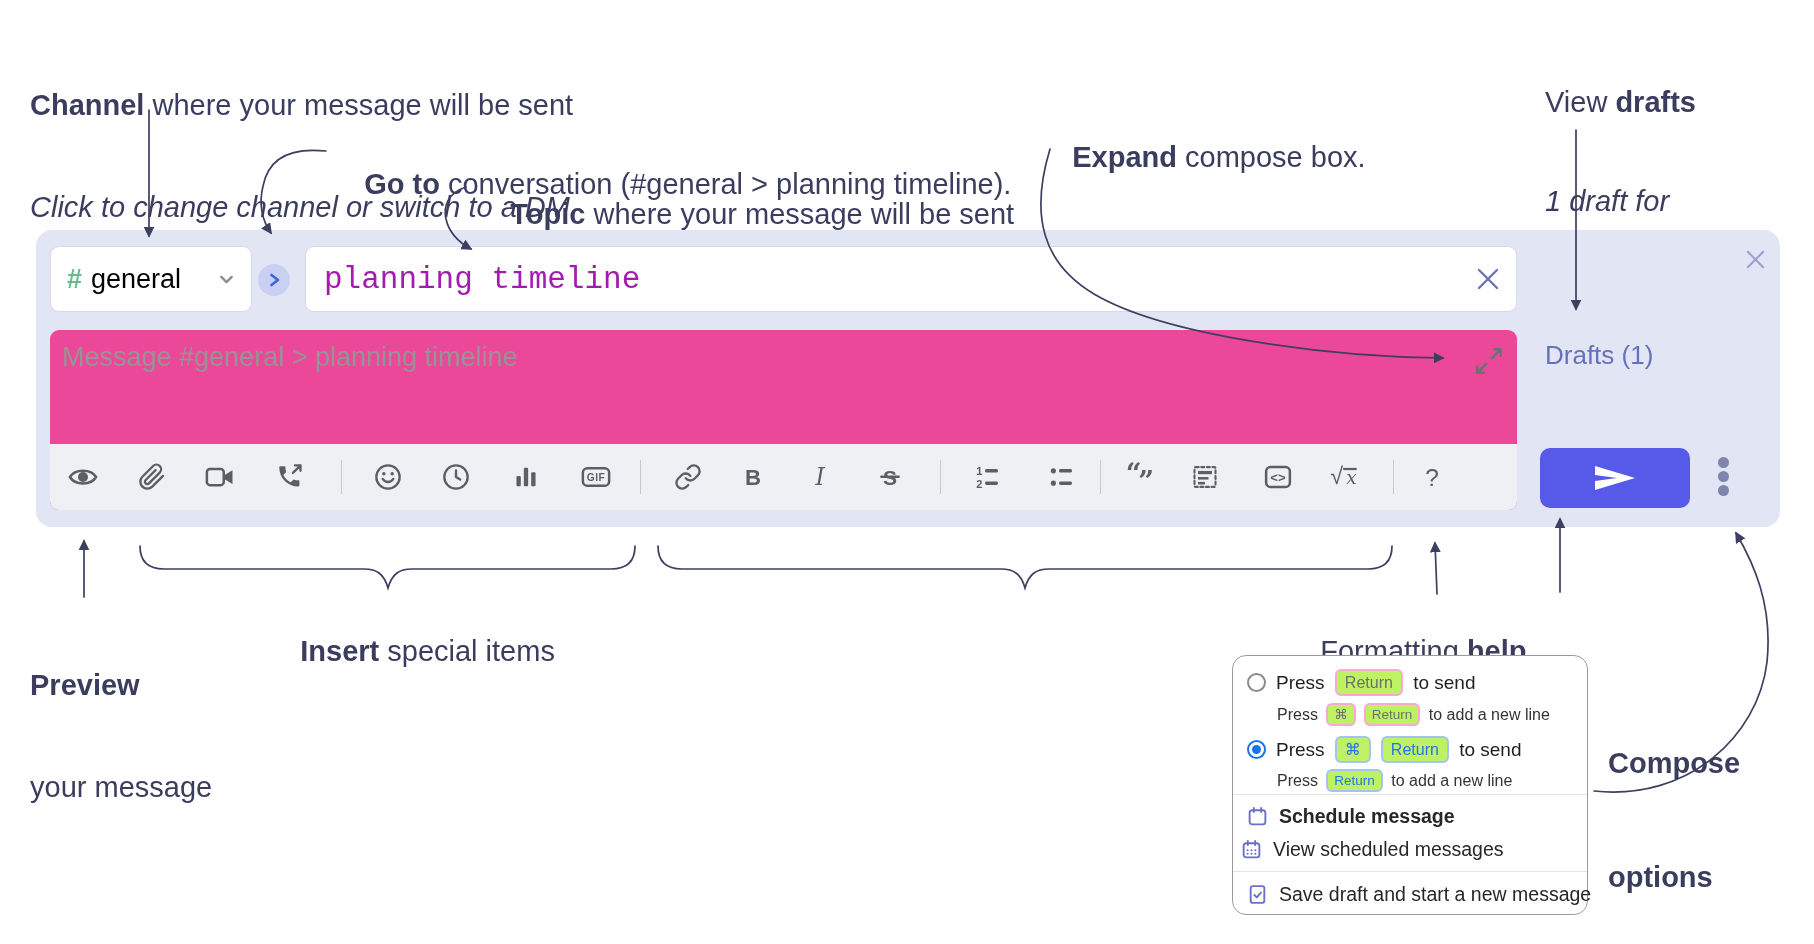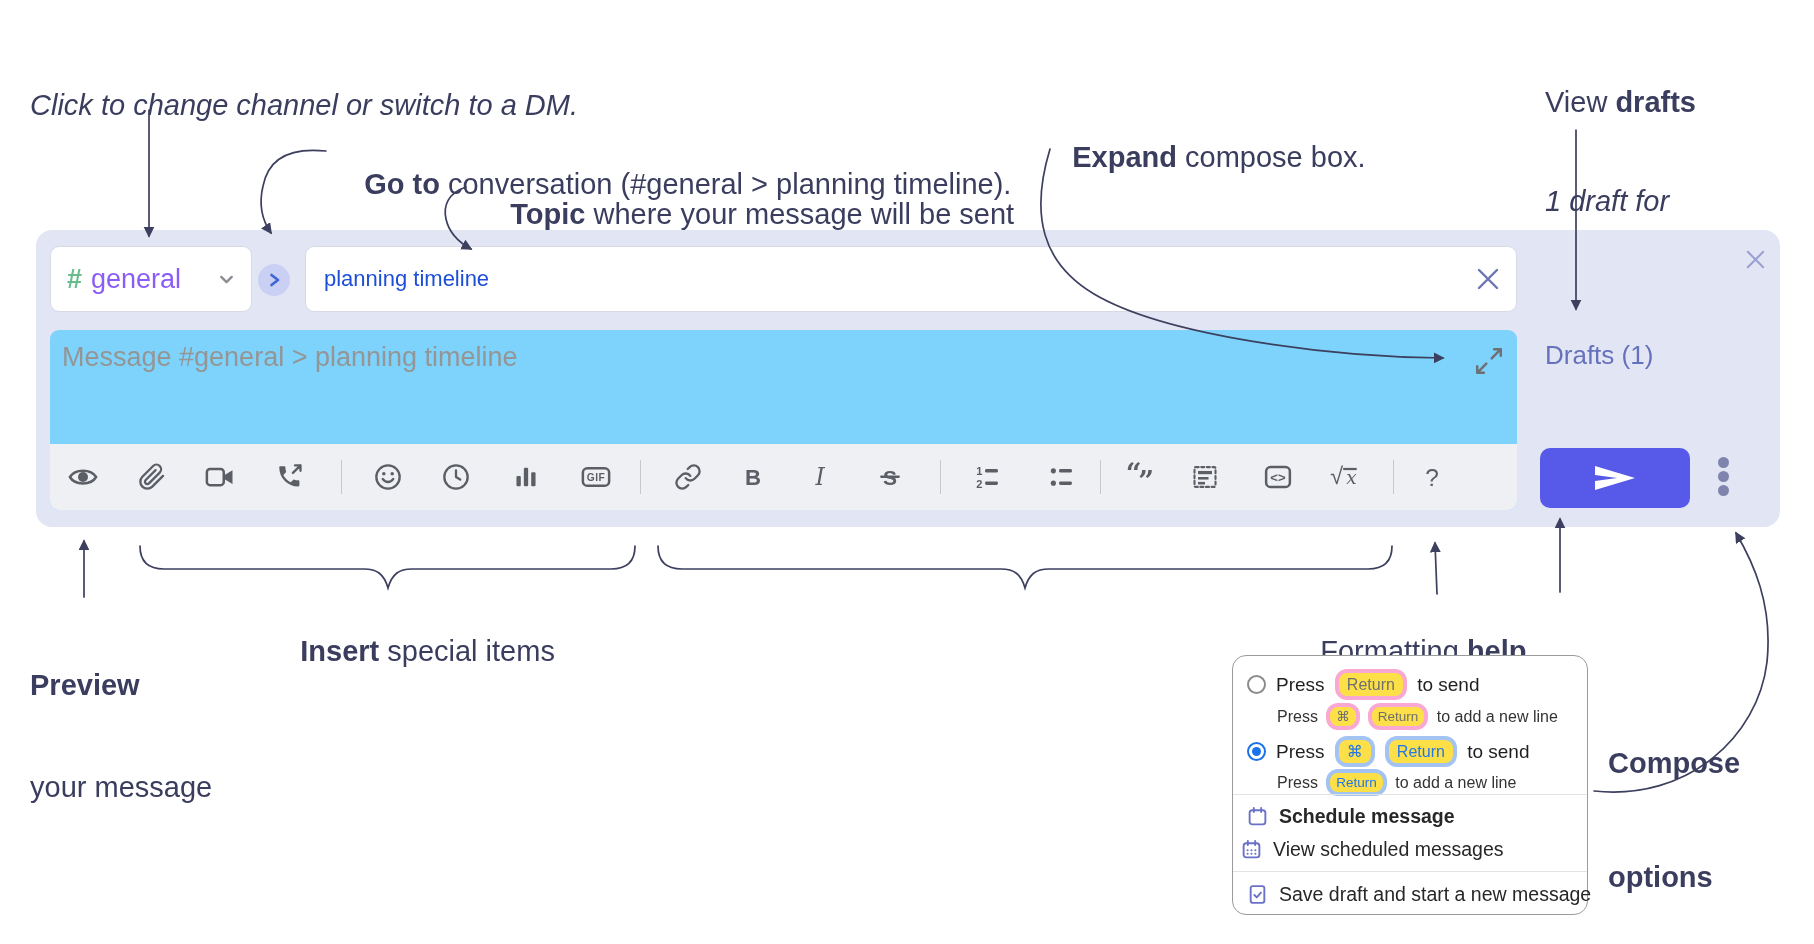--- a/index.html
+++ b/index.html
@@ -10,33 +10,33 @@
   .ann .b{font-weight:700;}
   .ann .i{font-style:italic;}
   svg.connectors{position:absolute;left:0;top:0;z-index:3;pointer-events:none;}
   
   .cbox{position:absolute;left:36px;top:230px;width:1744px;height:297px;background:#e2e5f3;
         border-radius:16px;z-index:1;}
   .chsel{position:absolute;left:14px;top:16px;width:202px;height:66px;background:#fff;
          border:1px solid #d7d9e6;border-radius:9px;display:flex;align-items:center;
          padding:0 14px 0 16px;box-sizing:border-box;cursor:pointer;}
   .chsel .hash{font-size:27px;font-weight:700;color:#69bd8d;margin-right:9px;}
-  .chsel .chname{font-size:27px;color:#8b5cf6;flex:1;}
+  .chsel .chname{font-size:27px;color:#000000;flex:1;}
   .goto{position:absolute;left:222px;top:34px;width:32px;height:32px;border-radius:50%;
         background:#c9d0f3;display:flex;align-items:center;justify-content:center;cursor:pointer;}
   .topicwrap{position:absolute;left:269px;top:16px;width:1212px;height:66px;background:#fff;
              border:1px solid #d7d9e6;border-radius:9px;box-sizing:border-box;
              display:flex;align-items:center;}
-  .topicwrap input{flex:1;border:none;outline:none;font-family:Liberation Sans, sans-serif;
-                   font-size:22px;color:#1d4ed8;padding:0 0 0 18px;background:transparent;}
+  .topicwrap input{flex:1;border:none;outline:none;font-family:Liberation Mono, monospace;
+                   font-size:31px;color:#a21caf;padding:0 0 0 18px;background:transparent;}
   .clearx{width:40px;height:40px;display:flex;align-items:center;justify-content:center;
           cursor:pointer;margin-right:8px;}
   .closex{position:absolute;left:1701px;top:11px;width:36px;height:36px;display:flex;
           align-items:center;justify-content:center;cursor:pointer;}
-  .msgbox{position:absolute;left:14px;top:100px;width:1467px;height:180px;background:#7dd3fc;
+  .msgbox{position:absolute;left:14px;top:100px;width:1467px;height:180px;background:#ec4899;
           border-radius:9px;}
   .msgbox textarea{position:absolute;left:0;top:0;width:100%;height:112px;border:none;outline:none;
           resize:none;box-sizing:border-box;padding:12px 60px 0 12px;font-family:"Liberation Sans",sans-serif;
           font-size:27px;color:#222;background:transparent;}
   .msgbox textarea::placeholder{color:#959595;opacity:1;}
   .expand{position:absolute;right:13px;top:16px;width:30px;height:30px;cursor:pointer;}
   .tstrip{position:absolute;left:0;bottom:0;width:100%;height:66px;background:#eff0f4;
           border-radius:0 0 9px 9px;}
   .tbtn{position:absolute;top:33px;width:48px;height:48px;transform:translate(-50%,-50%);
         display:flex;align-items:center;justify-content:center;cursor:pointer;}
@@ -50,22 +50,22 @@
   .vdots span{width:11px;height:11px;border-radius:50%;background:#7f84ad;}
   
   .popup{position:absolute;left:1232px;top:655px;width:356px;height:260px;background:#fff;
          border:1.5px solid #9b9b9b;border-radius:14px;box-sizing:border-box;z-index:4;}
   .prow{position:absolute;display:flex;align-items:center;font-size:19px;color:#1f1f1f;white-space:pre;}
   .radio{width:15px;height:15px;border-radius:50%;border:2px solid #8b8b8b;background:#fff;
          flex:none;margin-right:10px;box-sizing:content-box;}
   .radio.sel{border-color:#1a73e8;position:relative;}
   .radio.sel::after{content:"";position:absolute;left:3px;top:3px;width:9px;height:9px;
          border-radius:50%;background:#1a73e8;}
-  .kbd{display:inline-block;border:4px solid #f9a8d4;border-radius:12px;padding:0 8px;
-       font-size:16px;line-height:23px;color:#6f6f6f;background:#fde047;margin:0 5px;white-space:nowrap;}
+  .kbd{display:inline-block;border:2px solid #f9a8d4;border-radius:6px;padding:0 8px;
+       font-size:16px;line-height:23px;color:#6f6f6f;background:#bef264;margin:0 5px;white-space:nowrap;}
   .kbd.blue{color:#2276e8;border-color:#a3c3f2;}
   .psub{position:absolute;display:flex;align-items:center;font-size:16px;color:#333;white-space:pre;}
   .psub .kbd{font-size:13.5px;line-height:19px;padding:0 6px;margin:0 4px;}
   .pdiv{position:absolute;left:0;right:0;border-top:1px solid #e3e3e3;}
   .pitem{position:absolute;display:flex;align-items:center;gap:11px;font-size:19.5px;color:#272727;
          cursor:pointer;white-space:pre;}
   svg.pic{stroke:#6a71c8;fill:none;stroke-width:1.8;stroke-linecap:round;stroke-linejoin:round;flex:none;}
   svg.pic .f{fill:#6a71c8;stroke:none;}
 </style>
 </head>
@@ -88,20 +88,21 @@
       <path d="M84,597 L84,541" marker-end="url(#arr)"></path>
       <path d="M1437,594 L1435,543" marker-end="url(#arr)"></path>
       <path d="M1560,592 L1560,519" marker-end="url(#arr)"></path>
       <path d="M1594,791 C1688,801 1758,737 1767,662 C1773,604 1753,562 1736,533" marker-end="url(#arr)"></path>
       <path d="M140,546 C140,560 147,569 164,569 L364,569 C377,569 384,574 388,588 C392,574 399,569 412,569 L611,569 C628,569 635,560 635,546"></path>
       <path d="M658,546 C658,560 665,569 682,569 L1001,569 C1014,569 1021,574 1025,588 C1029,574 1036,569 1049,569 L1368,569 C1385,569 1392,560 1392,546"></path>
     </g>
   </svg>
 
   <div class="ann" style="left:30px;top:20px;">
+    <div><span class="b">Channel</span><span> where your message will be sent</span></div>
     <div class="i">Click to change channel or switch to a DM.</div>
   </div>
 
   <div class="ann" style="left:332px;top:133px;">
     <span class="b">Go to</span><span> conversation (#general &gt; planning timeline).</span>
   </div>
 
   <div class="ann" style="left:478px;top:163px;">
     <span class="b">Topic</span><span> where your message will be sent</span>
   </div>

